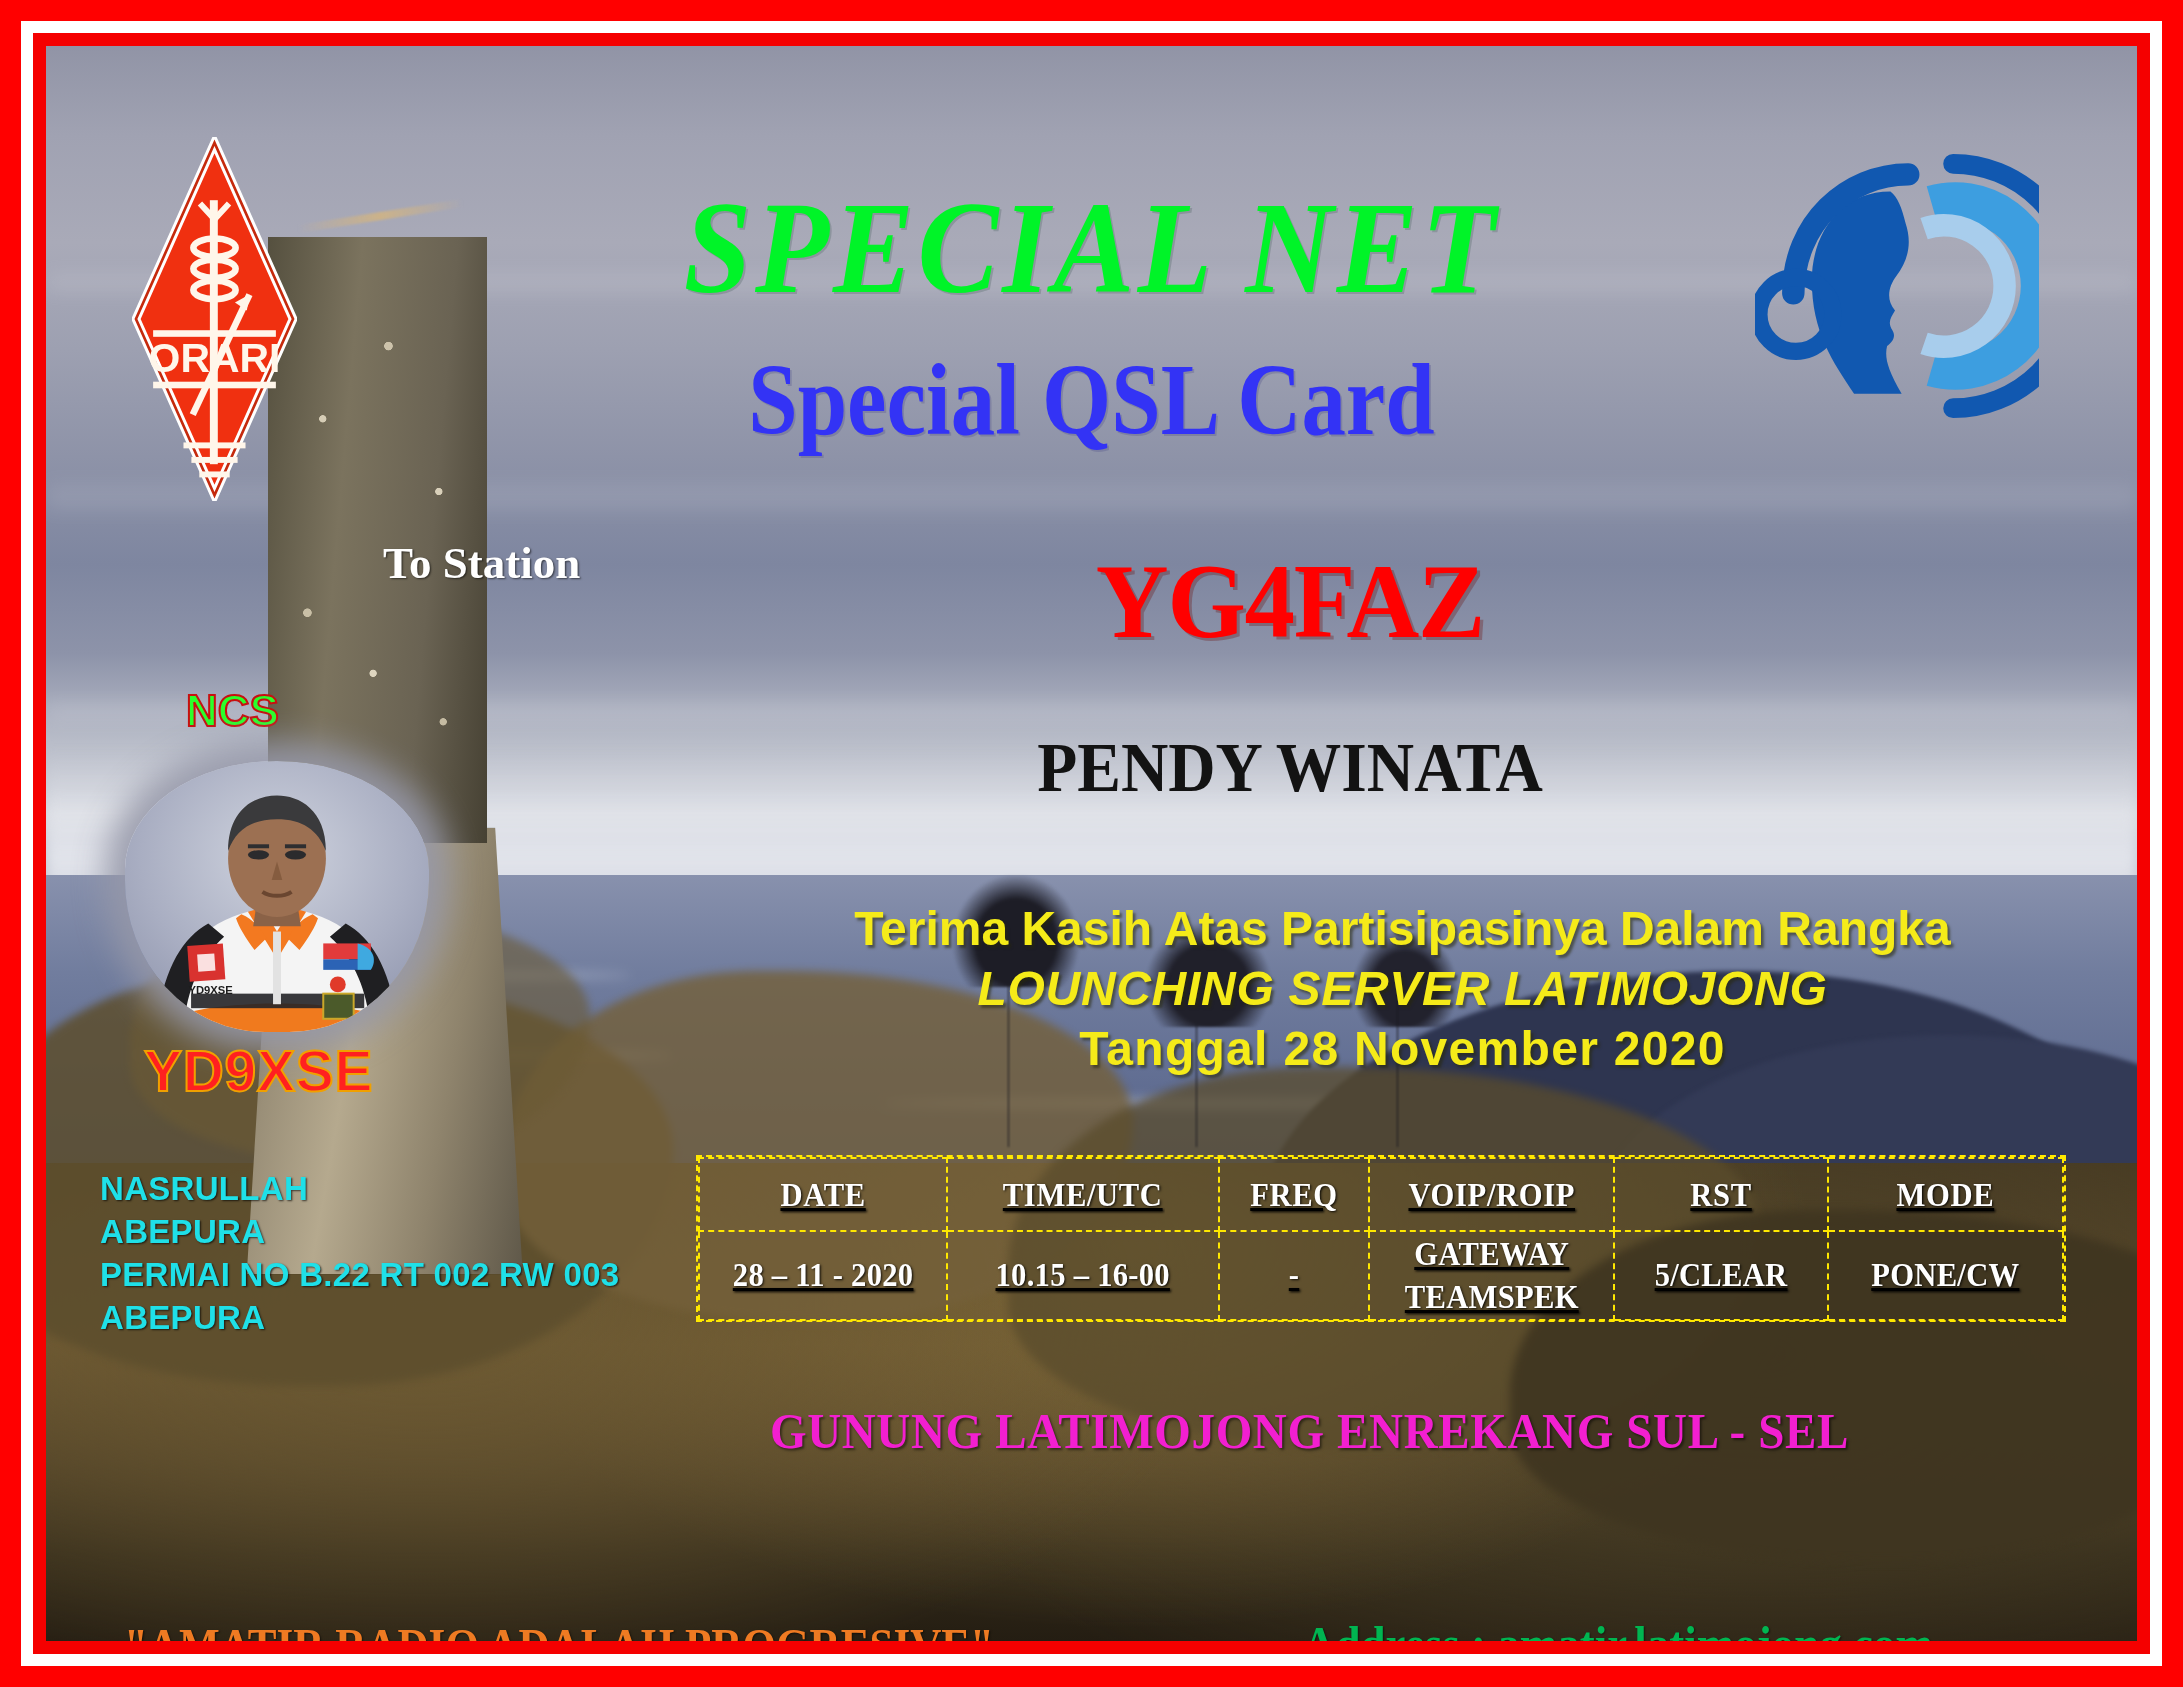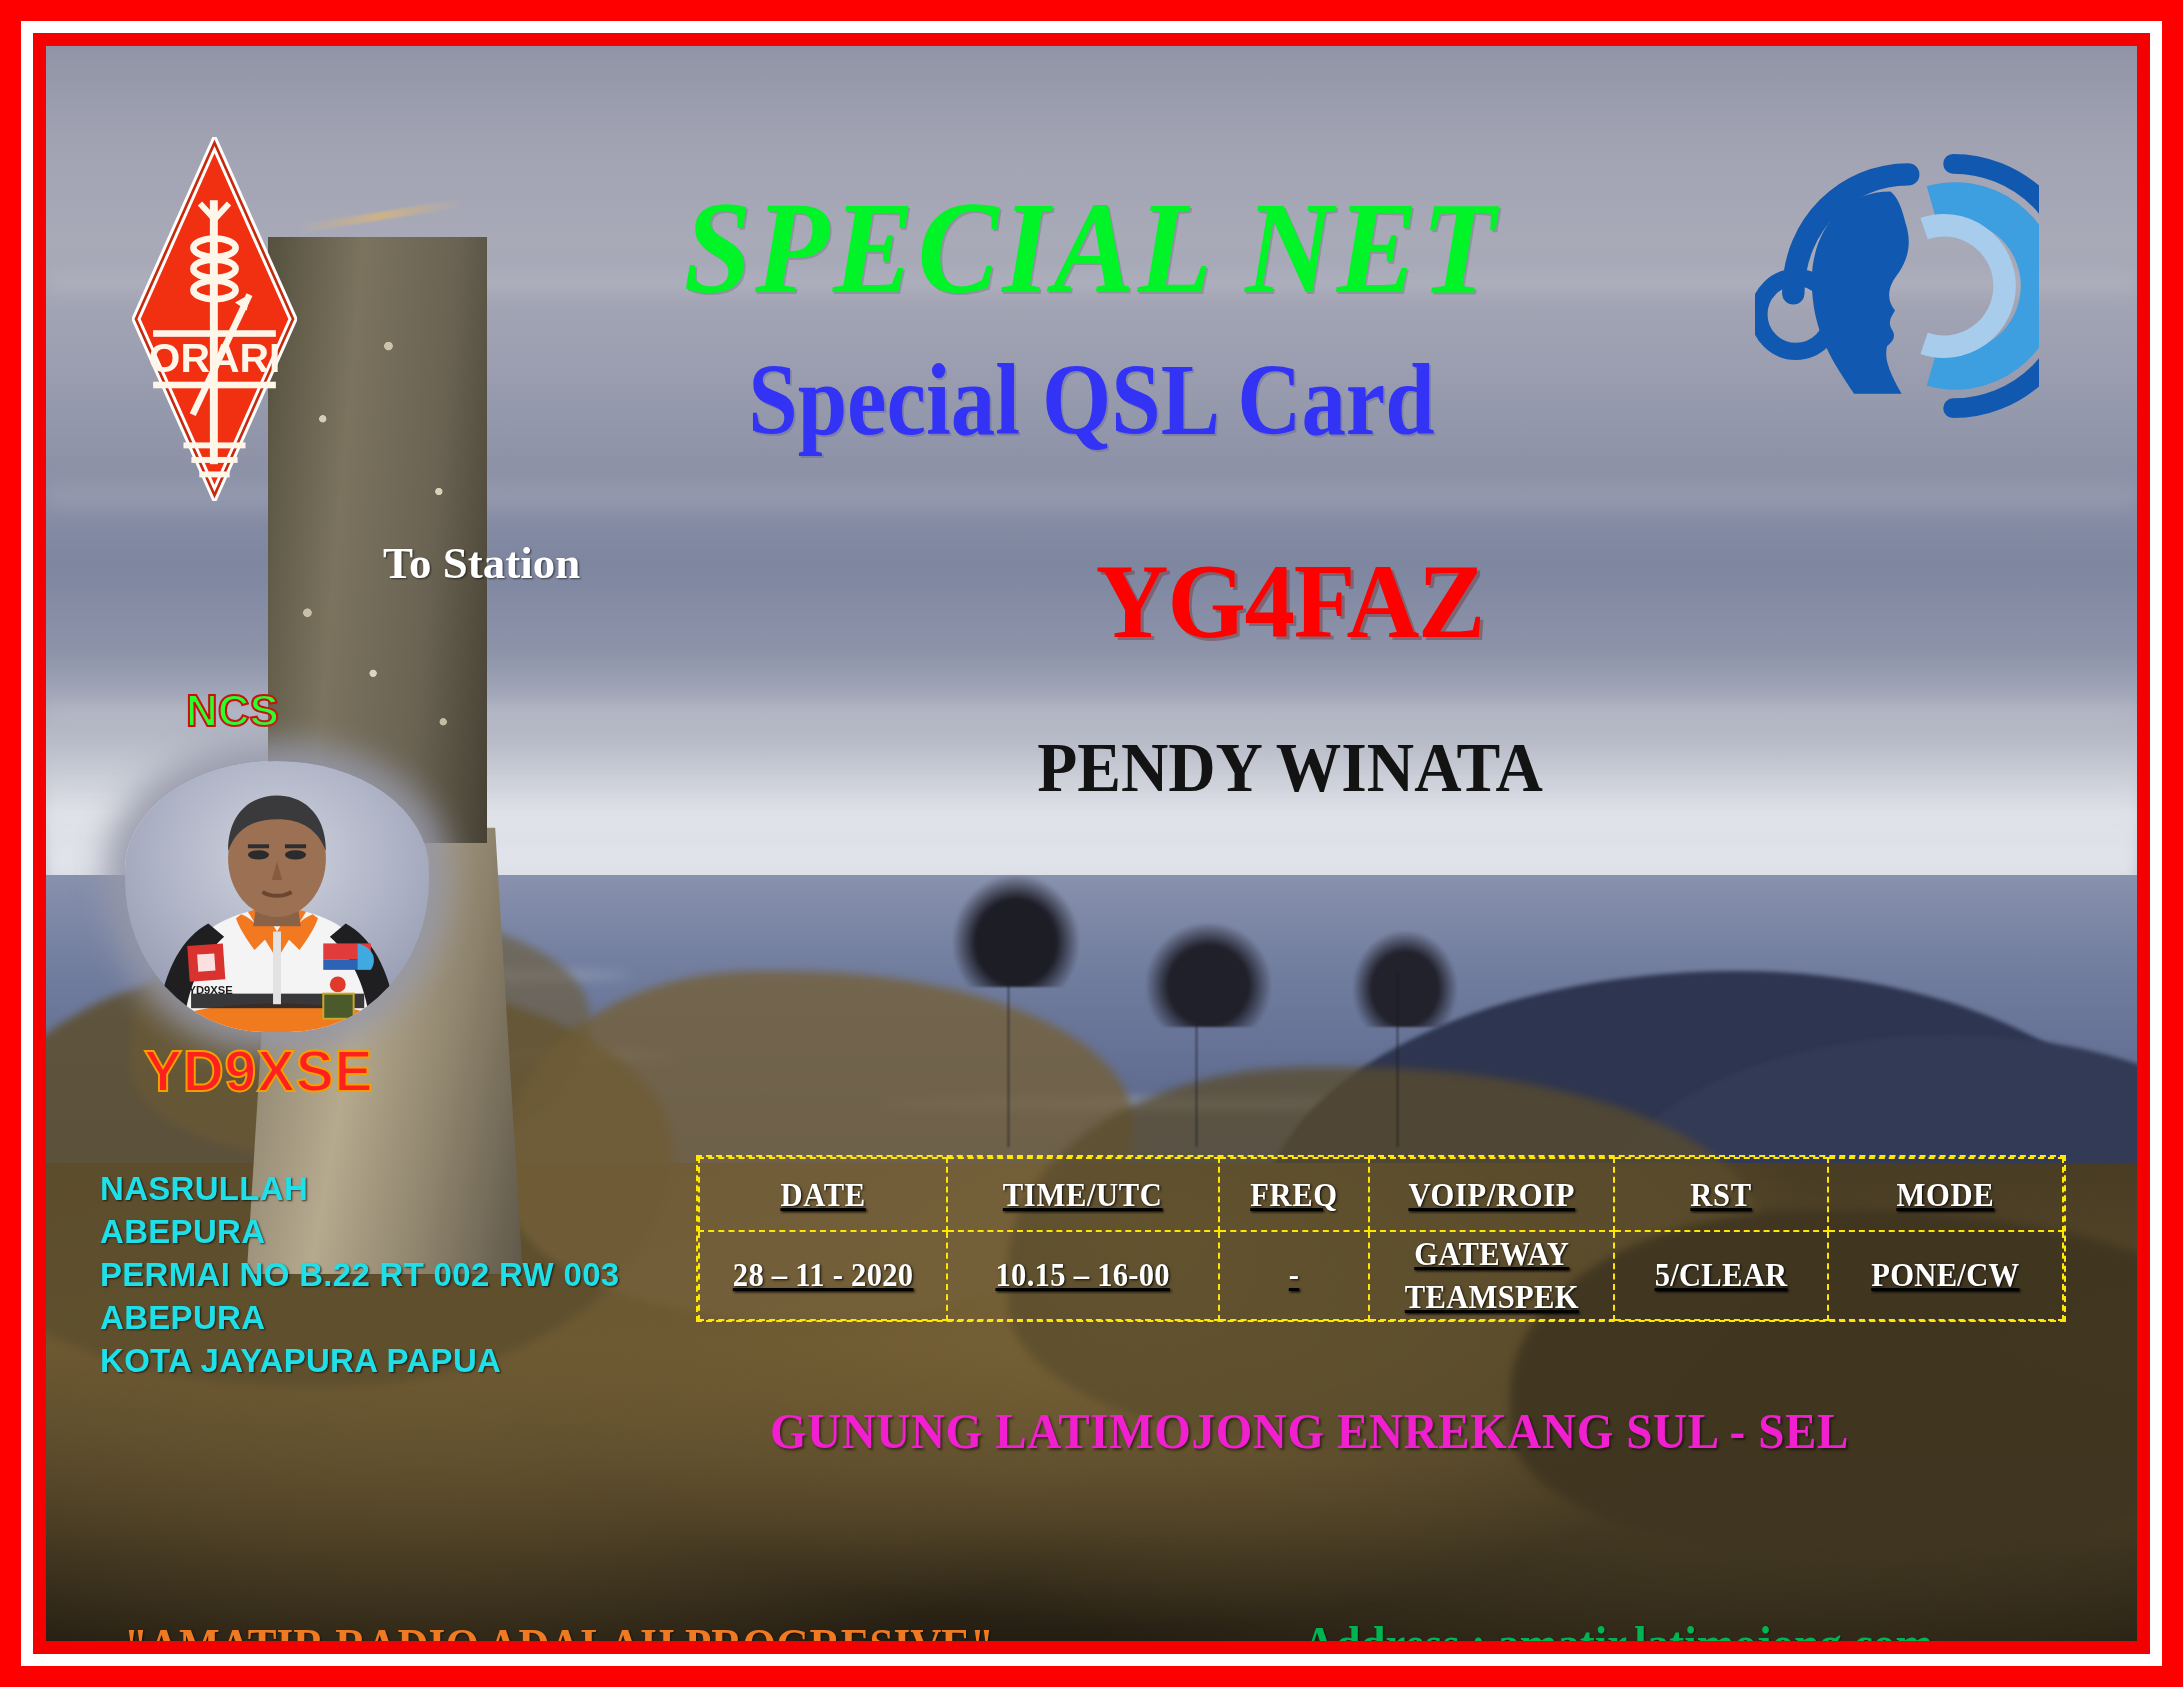--- a/index.html
+++ b/index.html
@@ -413,26 +413,30 @@
       </svg>
     </div>
 
     <div class="yd9xse">YD9XSE</div>
 
     <div class="addr">
       <div>NASRULLAH</div>
       <div>ABEPURA</div>
       <div>PERMAI NO B.22 RT 002 RW 003</div>
       <div>ABEPURA</div>
-      <div>KOTA JAYAPURA PAPUA</div>
     </div>
 
     <div class="callsign">YG4FAZ</div>
     <div class="opname">PENDY WINATA</div>
 
+    <div class="thanks-wrap">
+      <div class="thanks1">Terima Kasih Atas Partisipasinya Dalam Rangka</div>
+      <div class="thanks2">LOUNCHING SERVER LATIMOJONG</div>
+      <div class="thanks3">Tanggal  28  November  2020</div>
+    </div>
 
     <div class="logtable">
       <table>
         <colgroup>
           <col class="col-date">
             <col class="col-time">
             <col class="col-freq">
           <col class="col-voip">
             <col class="col-rst">
             <col class="col-mode">

